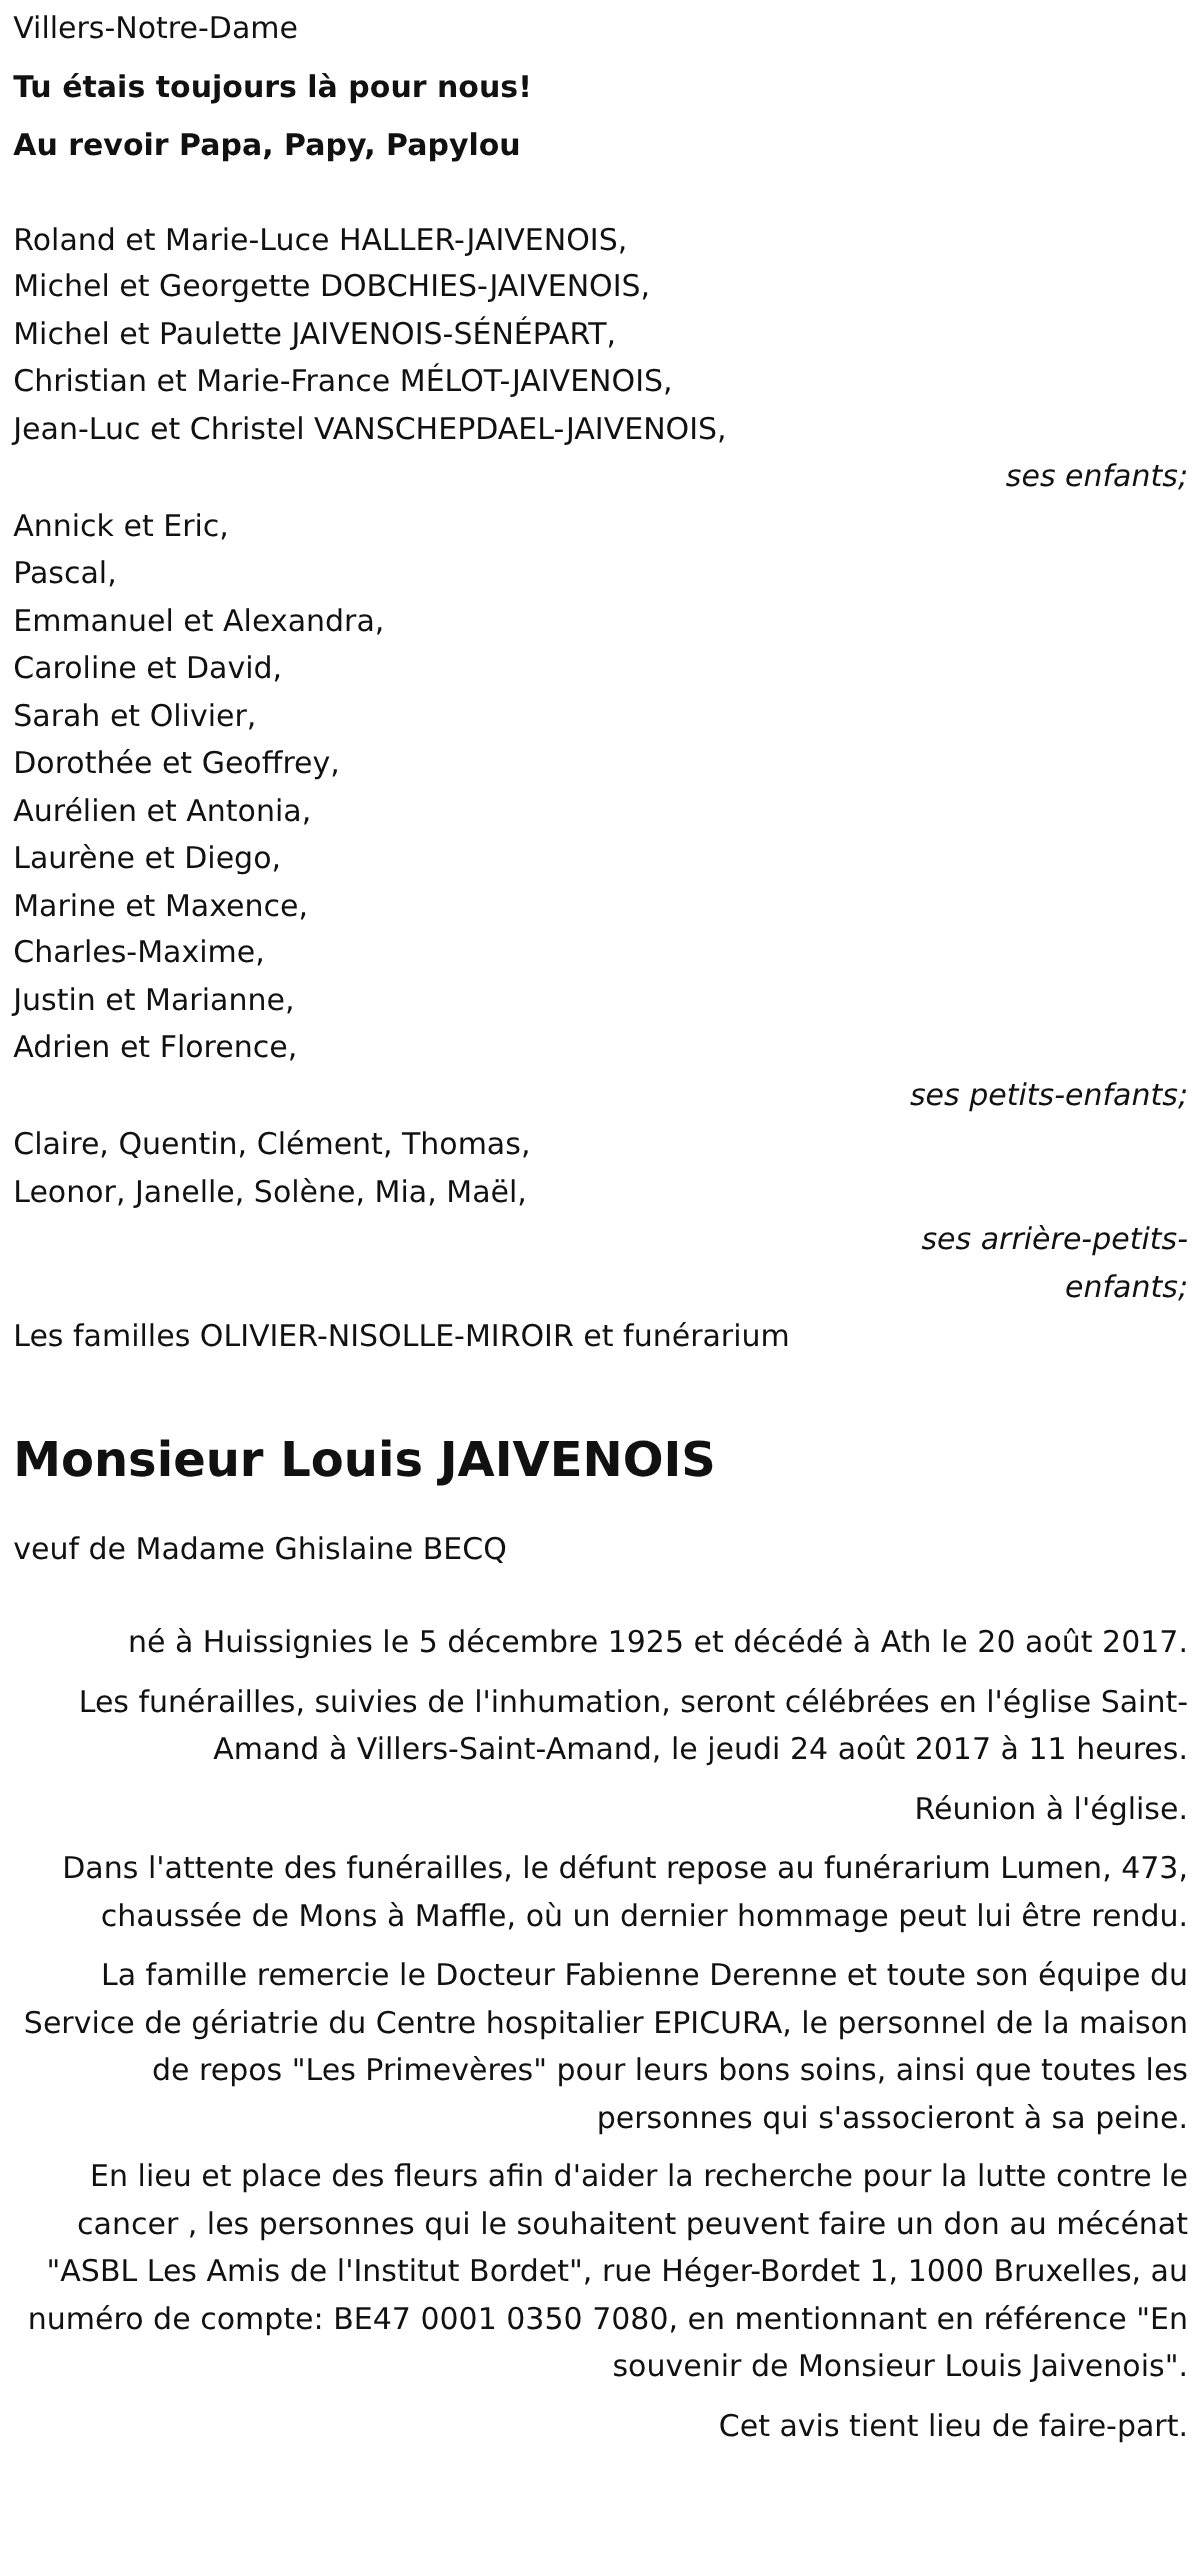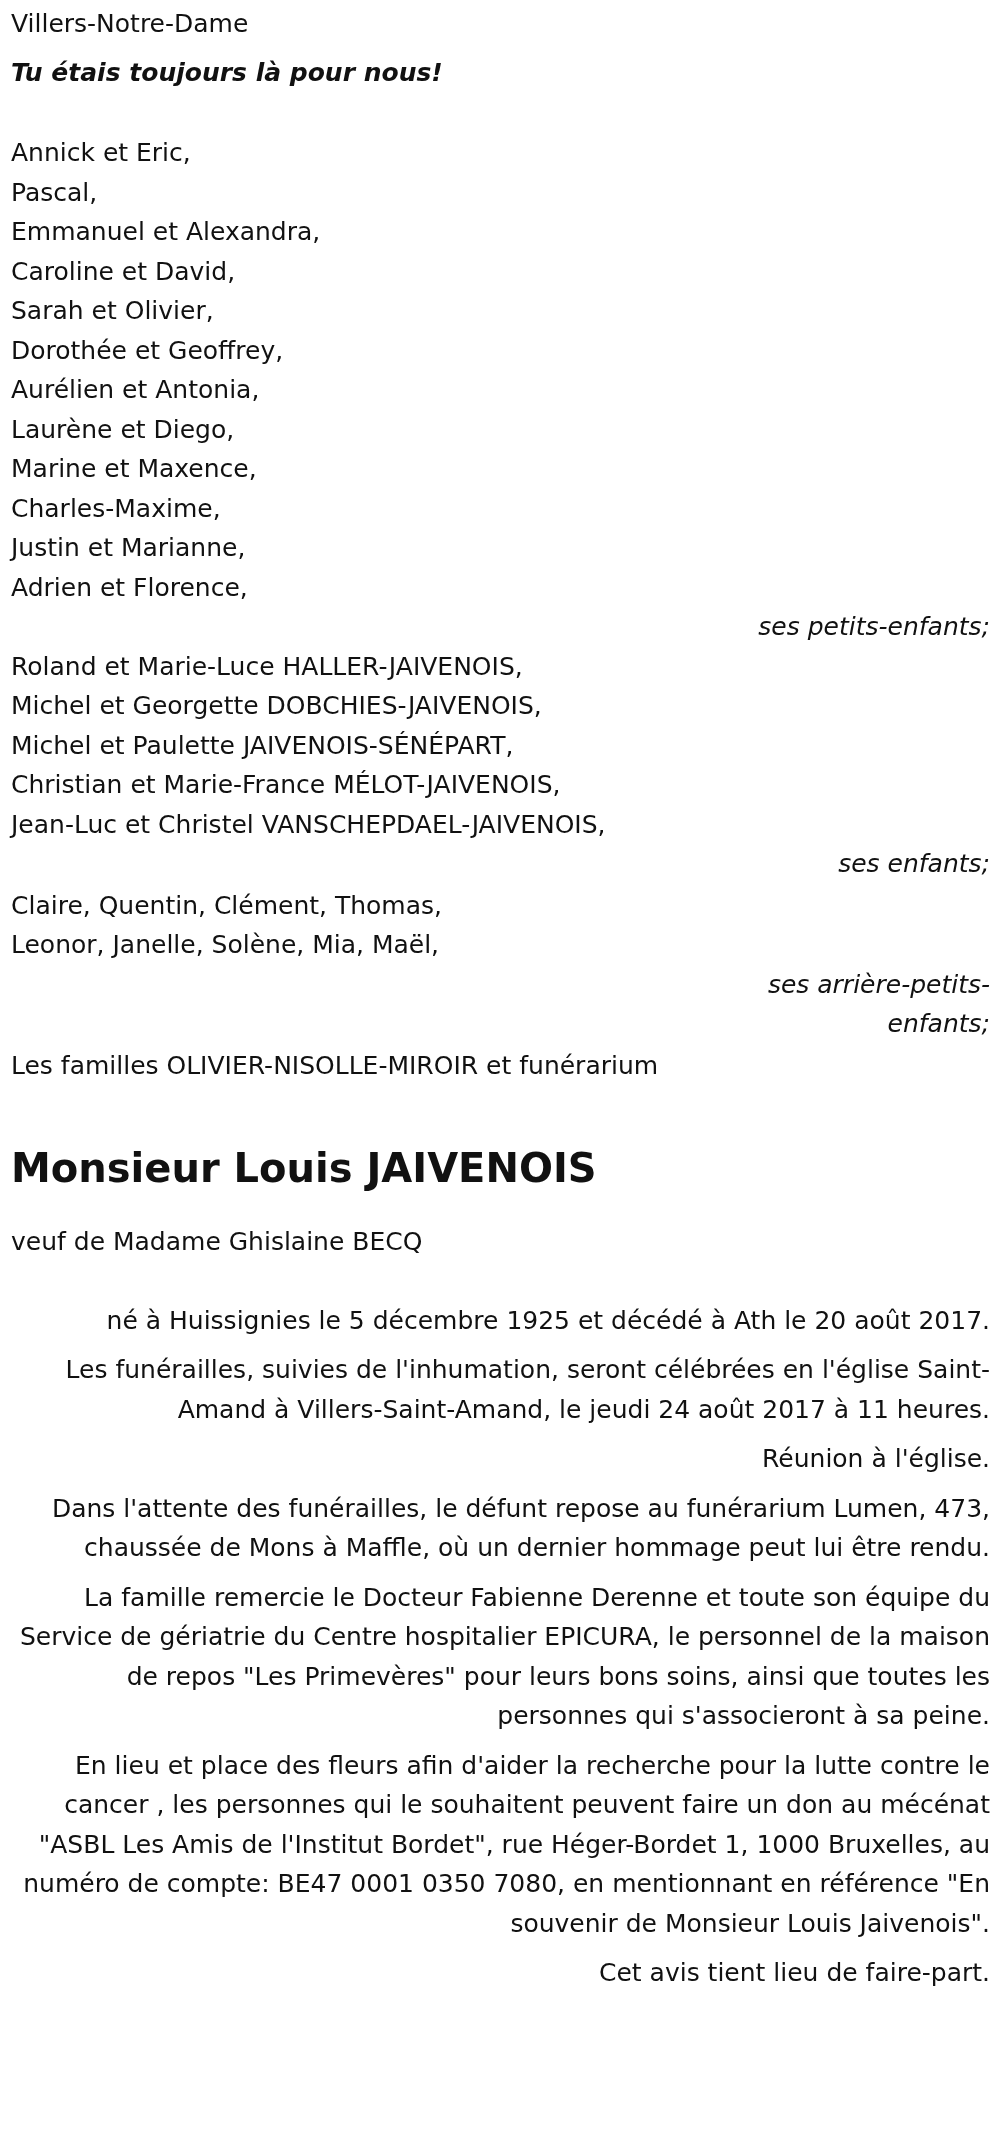--- a/index.html
+++ b/index.html
@@ -5,63 +5,64 @@
     html, body { margin: 0; padding: 0; background: #ffffff; }
     body {
       width: 1000px; height: 2134px; overflow: hidden;
       font-family: "DejaVu Sans", sans-serif;
       color: #111111;
       font-size: 25px;
       line-height: 39.5px;
     }
     .page { position: relative; padding: 4px 28px 0 11px; width: 979px; }
     .line { display: block; white-space: nowrap; }
-    .bold { font-weight: bold; font-style: italic; }
+    .bold { font-weight: bold; }
     .gap { height: 39px; }
     .right { text-align: right; font-style: italic; padding-right: 0; }
     .list .line { white-space: nowrap; }
     .deceased {
       font-size: 40px; font-weight: bold; line-height: 48px;
       margin: 20px 0 30px 0;
     }
     .body-p { margin: 0 0 10px 0; white-space: normal; text-align: right; }
   </style>
 </head>
 <body>
 
 <div class="page">
 
   <span class="line">Villers-Notre-Dame</span>
   <span class="line bold" style="margin-top:9px">Tu étais toujours là pour nous!</span>
+  <span class="line bold" style="margin-top:9px">Au revoir Papa, Papy, Papylou</span>
 
   <div class="gap"></div>
+
+  <div class="list">
+    <span class="line">Roland et Marie-Luce HALLER-JAIVENOIS,</span>
+    <span class="line">Michel et Georgette DOBCHIES-JAIVENOIS,</span>
+    <span class="line">Michel et Paulette JAIVENOIS-SÉNÉPART,</span>
+    <span class="line">Christian et Marie-France MÉLOT-JAIVENOIS,</span>
+    <span class="line">Jean-Luc et Christel VANSCHEPDAEL-JAIVENOIS,</span>
+    <span class="line right">ses enfants;</span>
+  </div>
 
   <div class="list" style="margin-top:2px">
     <span class="line">Annick et Eric,</span>
     <span class="line">Pascal,</span>
     <span class="line">Emmanuel et Alexandra,</span>
     <span class="line">Caroline et David,</span>
     <span class="line">Sarah et Olivier,</span>
     <span class="line">Dorothée et Geoffrey,</span>
     <span class="line">Aurélien et Antonia,</span>
     <span class="line">Laurène et Diego,</span>
     <span class="line">Marine et Maxence,</span>
     <span class="line">Charles-Maxime,</span>
     <span class="line">Justin et Marianne,</span>
     <span class="line">Adrien et Florence,</span>
     <span class="line right">ses petits-enfants;</span>
-  </div>
-
-  <div class="list">
-    <span class="line">Roland et Marie-Luce HALLER-JAIVENOIS,</span>
-    <span class="line">Michel et Georgette DOBCHIES-JAIVENOIS,</span>
-    <span class="line">Michel et Paulette JAIVENOIS-SÉNÉPART,</span>
-    <span class="line">Christian et Marie-France MÉLOT-JAIVENOIS,</span>
-    <span class="line">Jean-Luc et Christel VANSCHEPDAEL-JAIVENOIS,</span>
-    <span class="line right">ses enfants;</span>
   </div>
 
   <div class="list" style="margin-top:2px">
     <span class="line">Claire, Quentin, Clément, Thomas,</span>
     <span class="line">Leonor, Janelle, Solène, Mia, Maël,</span>
     <span class="line right">ses arrière-petits-</span>
     <span class="line right">enfants;</span>
   </div>
 
   <span class="line" style="margin-top:2px">Les familles OLIVIER-NISOLLE-MIROIR et funérarium</span>

